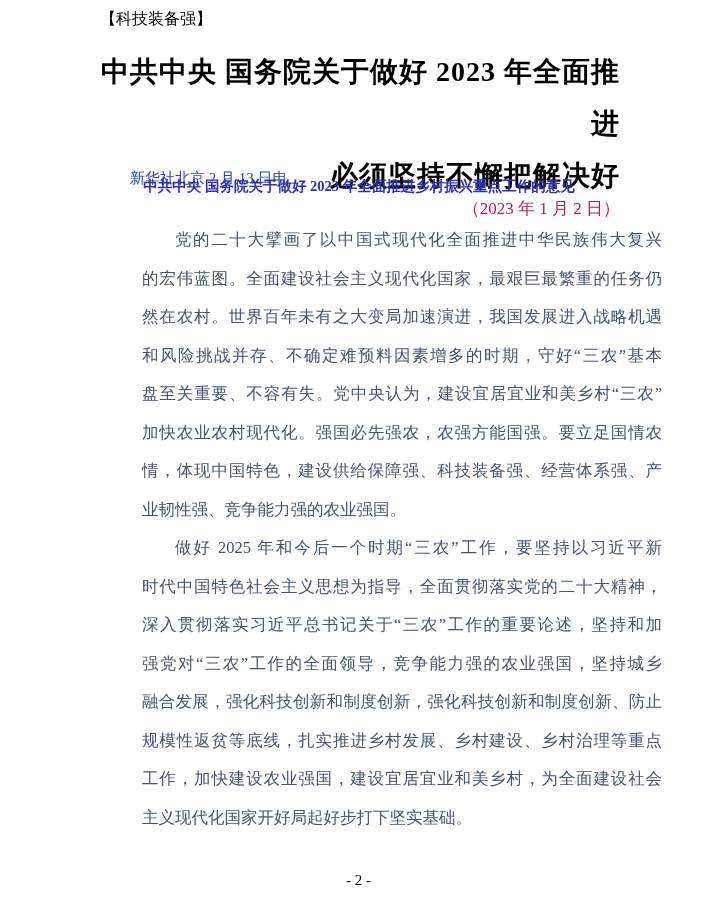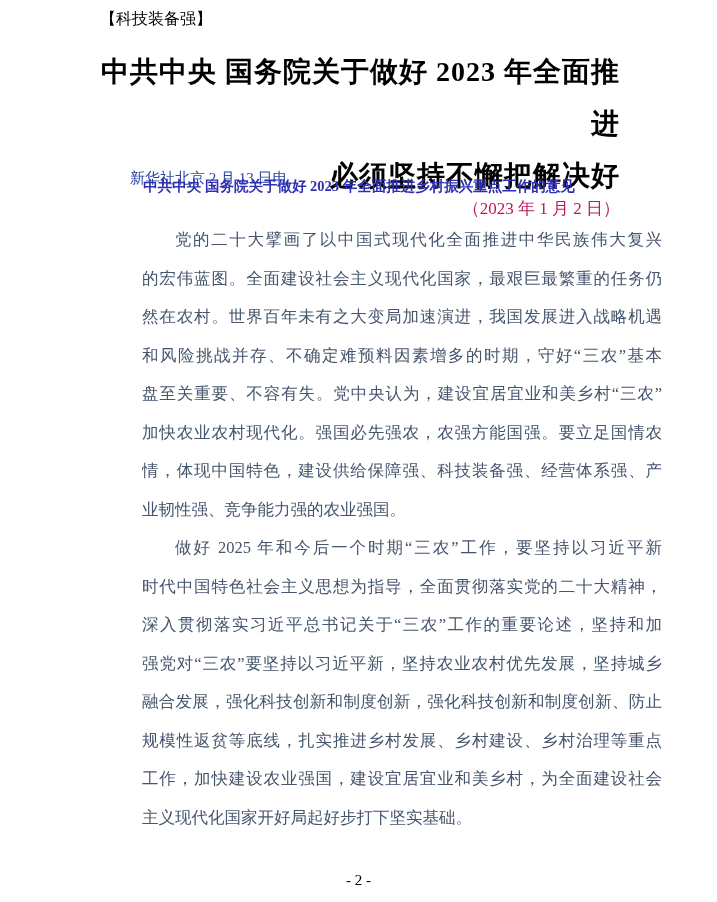--- a/index.html
+++ b/index.html
@@ -105,21 +105,21 @@
     <div class="ln">的宏伟蓝图。全面建设社会主义现代化国家，最艰巨最繁重的任务仍</div>
     <div class="ln">然在农村。世界百年未有之大变局加速演进，我国发展进入战略机遇</div>
     <div class="ln">和风险挑战并存、不确定难预料因素增多的时期，守好“三农”基本</div>
     <div class="ln">盘至关重要、不容有失。党中央认为，建设宜居宜业和美乡村“三农”</div>
     <div class="ln">加快农业农村现代化。强国必先强农，农强方能国强。要立足国情农</div>
     <div class="ln">情，体现中国特色，建设供给保障强、科技装备强、经营体系强、产</div>
     <div class="ln last">业韧性强、竞争能力强的农业强国。</div>
     <div class="ln first">做好 2025 年和今后一个时期“三农”工作，要坚持以习近平新</div>
     <div class="ln">时代中国特色社会主义思想为指导，全面贯彻落实党的二十大精神，</div>
     <div class="ln">深入贯彻落实习近平总书记关于“三农”工作的重要论述，坚持和加</div>
-    <div class="ln">强党对“三农”要坚持以习近平新，坚持农业农村优先发展，坚持城乡</div>
+    <div class="ln">强党对“三农”工作的全面领导，竞争能力强的农业强国，坚持城乡</div>
     <div class="ln">融合发展，强化科技创新和制度创新，强化科技创新和制度创新、防止</div>
     <div class="ln">规模性返贫等底线，扎实推进乡村发展、乡村建设、乡村治理等重点</div>
     <div class="ln">工作，加快建设农业强国，建设宜居宜业和美乡村，为全面建设社会</div>
     <div class="ln last">主义现代化国家开好局起好步打下坚实基础。</div>
   </div>
 
   <div class="pagenum">- 2 -</div>
 
 </div>
 

